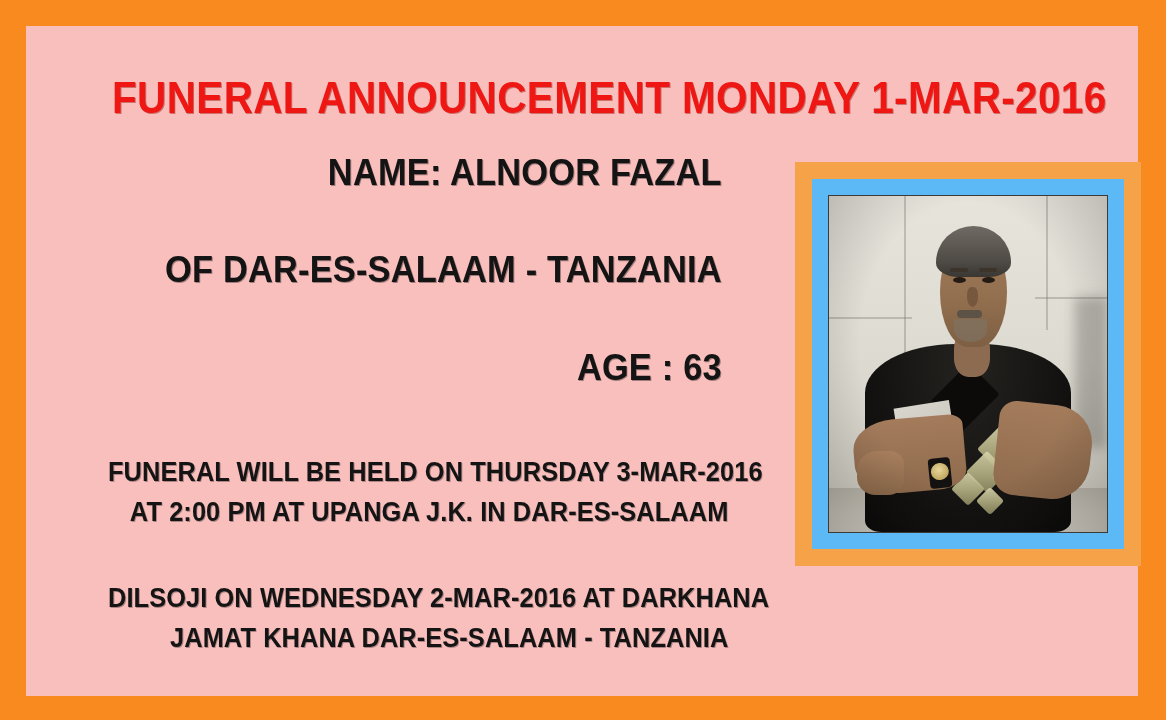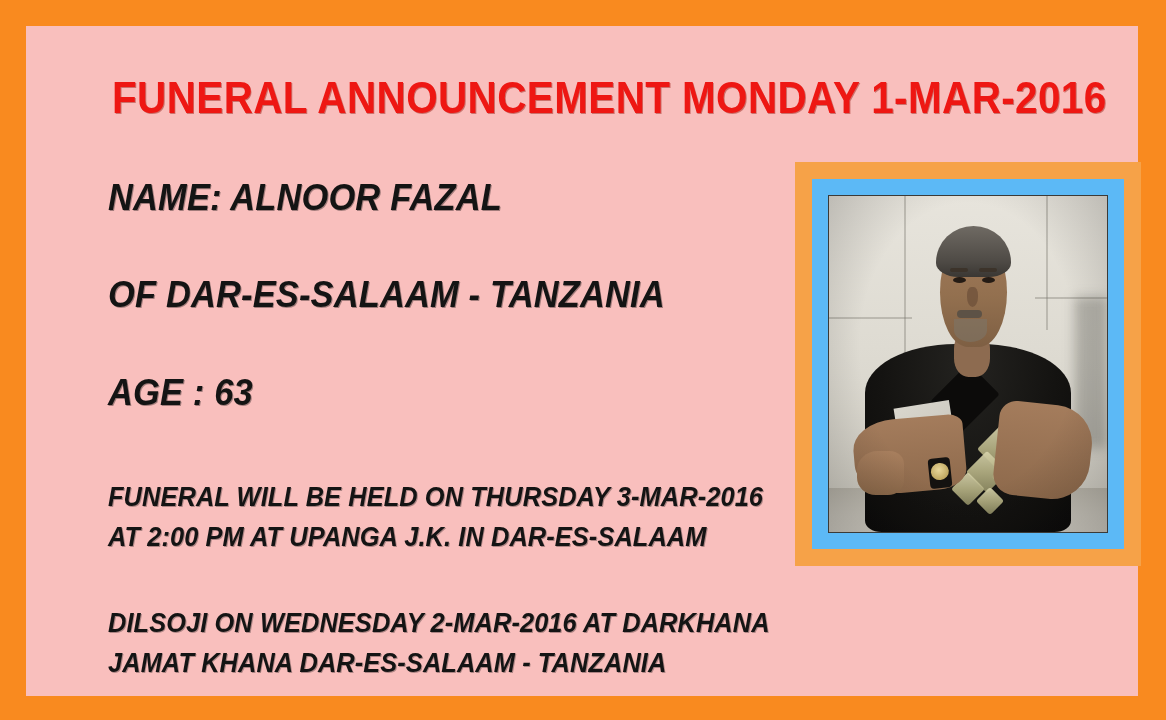--- a/index.html
+++ b/index.html
@@ -12,20 +12,21 @@
     font-family: "Liberation Sans", sans-serif;
   }
 
   .poster {
     position: relative;
     width: 1166px;
     height: 720px;
     background: #f98a1f;
     overflow: hidden;
     box-sizing: border-box;
+    text-align: right;
   }
 
   .panel {
     position: absolute;
     left: 26px;
     top: 26px;
     width: 1112px;
     height: 670px;
     background: #f9bfbd;
     box-sizing: border-box;
@@ -46,23 +47,22 @@
     transform: scaleX(0.92);
     transform-origin: left center;
     text-shadow: 1px 1px 0 rgba(150,20,10,0.45);
     white-space: nowrap;
   }
 
   
   .text-col {
     position: absolute;
     left: 82px;
-    top: 152px;
+    top: 127px;
     width: 660px;
-    font-style: italic;
   }
 
   .big-line {
     font-size: 37px;
     line-height: 40px;
     font-weight: 700;
     color: #141414;
     letter-spacing: 0.2px;
     transform: scaleX(0.93);
     transform-origin: left center;

